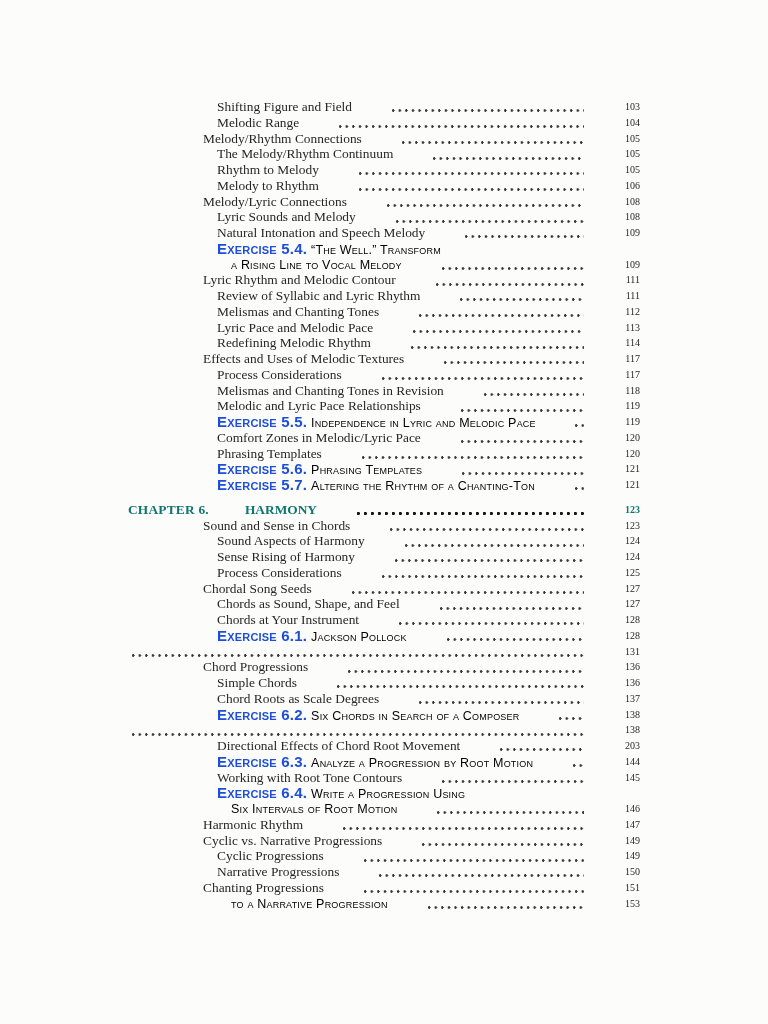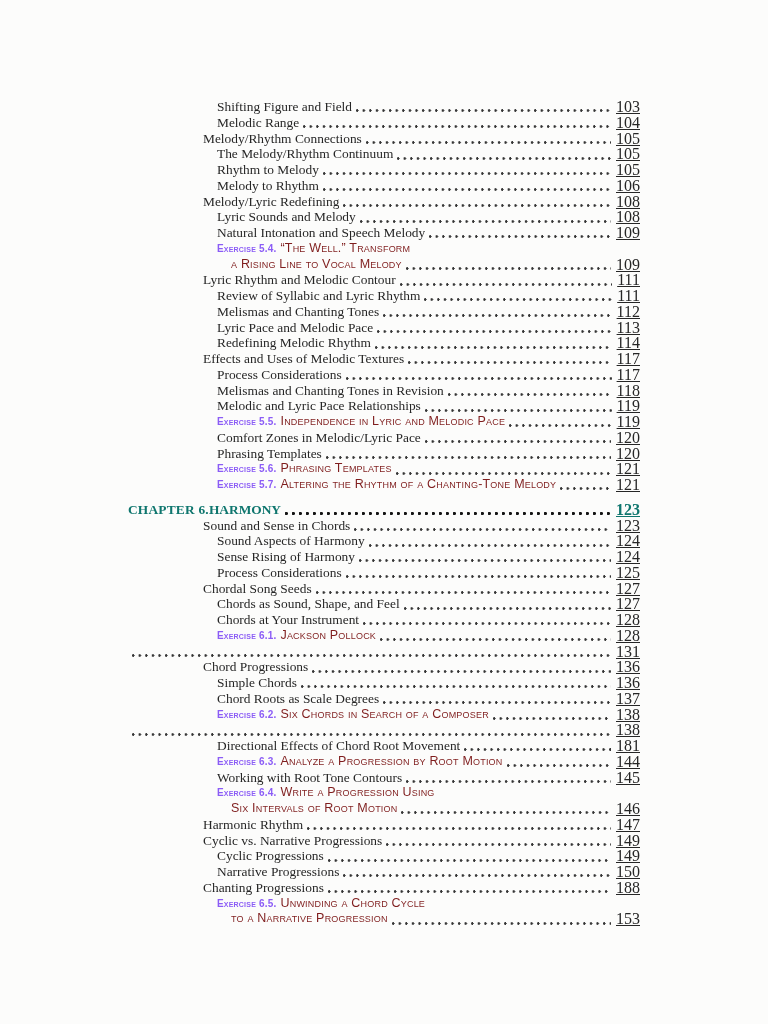--- a/index.html
+++ b/index.html
@@ -8,51 +8,51 @@
     background:#f4f4f2;
     font-family:"Liberation Serif","DejaVu Serif",serif;
   }
   .page-canvas{
     position:absolute;inset:0;background:#fcfcfb;color:#262626;
   }
   .toc{
     position:absolute;left:128px;top:99px;width:512px;
   }
   .row{
-    display:flex;align-items:flex-end;
+    display:flex;align-items:flex-start;
     height:15.75px;line-height:15.75px;
-    font-size:13.4px;white-space:nowrap;color:#262626;
+    font-size:13.4px;white-space:nowrap;color:#262626;gap:36px;
   }
   .row.chapter{margin-top:9px;font-weight:bold;color:#0f766e;}
   .chap-label{flex:0 0 75px;font-weight:bold;letter-spacing:.2px;}
   .row.l1 .title-wrap{padding-left:75px;}
   .row.l2 .title-wrap,
   .row.ex .title-wrap{padding-left:89px;}
   .row.excont .title-wrap{padding-left:103px;}
   .title-wrap{flex:0 1 auto;min-width:0;overflow:hidden;}
   .ex-num{
     font-family:"Liberation Sans","DejaVu Sans",sans-serif;
-    font-size:10px;font-weight:bold;font-variant:small-caps;
-    letter-spacing:.2px;color:#8b5cf6;margin-right:4px;
+    font-size:15px;font-weight:bold;font-variant:small-caps;
+    letter-spacing:.2px;color:#1d4ed8;margin-right:4px;
   }
   .ex-title,.row.excont .entry-title{
     font-family:"Liberation Sans","DejaVu Sans",sans-serif;
-    font-size:12.5px;font-variant:small-caps;letter-spacing:.2px;color:#7f1d1d;
+    font-size:12.5px;font-variant:small-caps;letter-spacing:.2px;color:#000000;
   }
   .leader{
     flex:1 1 auto;min-width:9px;height:3px;align-self:flex-end;
     margin:0 5px 2.5px 4px;
     background-image:radial-gradient(circle at 1.2px 1.5px,#343434 1.05px,rgba(0,0,0,0) 1.5px);
     background-size:6.6px 3px;background-repeat:repeat-x;
   }
   .row.chapter .leader{
     background-image:radial-gradient(circle at 1.4px 1.5px,#141414 1.3px,rgba(0,0,0,0) 1.8px);
     background-size:7px 3px;margin-bottom:2.5px;
   }
-  .page-num{flex:0 0 auto;font-size:16px;text-decoration:underline;}
+  .page-num{flex:0 0 auto;font-size:10px;}
   .row.chapter .page-num{font-weight:bold;}
 </style>
 </head>
 <body>
 
 <div class="page-canvas">
   <main class="toc">
       <div class="row l2">
         <span class="title-wrap"><span class="entry-title">Shifting Figure and Field</span></span>
         <span class="leader"></span>
@@ -77,21 +77,21 @@
         <span class="title-wrap"><span class="entry-title">Rhythm to Melody</span></span>
         <span class="leader"></span>
         <span class="page-num">105</span>
       </div>
       <div class="row l2">
         <span class="title-wrap"><span class="entry-title">Melody to Rhythm</span></span>
         <span class="leader"></span>
         <span class="page-num">106</span>
       </div>
       <div class="row l1">
-        <span class="title-wrap"><span class="entry-title">Melody/Lyric Redefining</span></span>
+        <span class="title-wrap"><span class="entry-title">Melody/Lyric Connections</span></span>
         <span class="leader"></span>
         <span class="page-num">108</span>
       </div>
       <div class="row l2">
         <span class="title-wrap"><span class="entry-title">Lyric Sounds and Melody</span></span>
         <span class="leader"></span>
         <span class="page-num">108</span>
       </div>
       <div class="row l2">
         <span class="title-wrap"><span class="entry-title">Natural Intonation and Speech Melody</span></span>
@@ -246,21 +246,21 @@
         <span class="leader"></span>
         <span class="page-num">138</span>
       </div>
       <div class="row l2">
         <span class="leader"></span>
         <span class="page-num">138</span>
       </div>
       <div class="row l2">
         <span class="title-wrap"><span class="entry-title">Directional Effects of Chord Root Movement</span></span>
         <span class="leader"></span>
-        <span class="page-num">181</span>
+        <span class="page-num">203</span>
       </div>
       <div class="row ex">
         <span class="title-wrap"><span class="ex-num">Exercise 6.3.</span><span class="ex-title">Analyze a Progression by Root Motion</span></span>
         <span class="leader"></span>
         <span class="page-num">144</span>
       </div>
       <div class="row l2">
         <span class="title-wrap"><span class="entry-title">Working with Root Tone Contours</span></span>
         <span class="leader"></span>
         <span class="page-num">145</span>
@@ -289,24 +289,21 @@
         <span class="page-num">149</span>
       </div>
       <div class="row l2">
         <span class="title-wrap"><span class="entry-title">Narrative Progressions</span></span>
         <span class="leader"></span>
         <span class="page-num">150</span>
       </div>
       <div class="row l1">
         <span class="title-wrap"><span class="entry-title">Chanting Progressions</span></span>
         <span class="leader"></span>
-        <span class="page-num">188</span>
-      </div>
-      <div class="row ex">
-        <span class="title-wrap"><span class="ex-num">Exercise 6.5.</span><span class="ex-title">Unwinding a Chord Cycle</span></span>
+        <span class="page-num">151</span>
       </div>
       <div class="row excont">
         <span class="title-wrap"><span class="entry-title">to a Narrative Progression</span></span>
         <span class="leader"></span>
         <span class="page-num">153</span>
       </div>
     </main>
 </div>
 
 </body></html>

